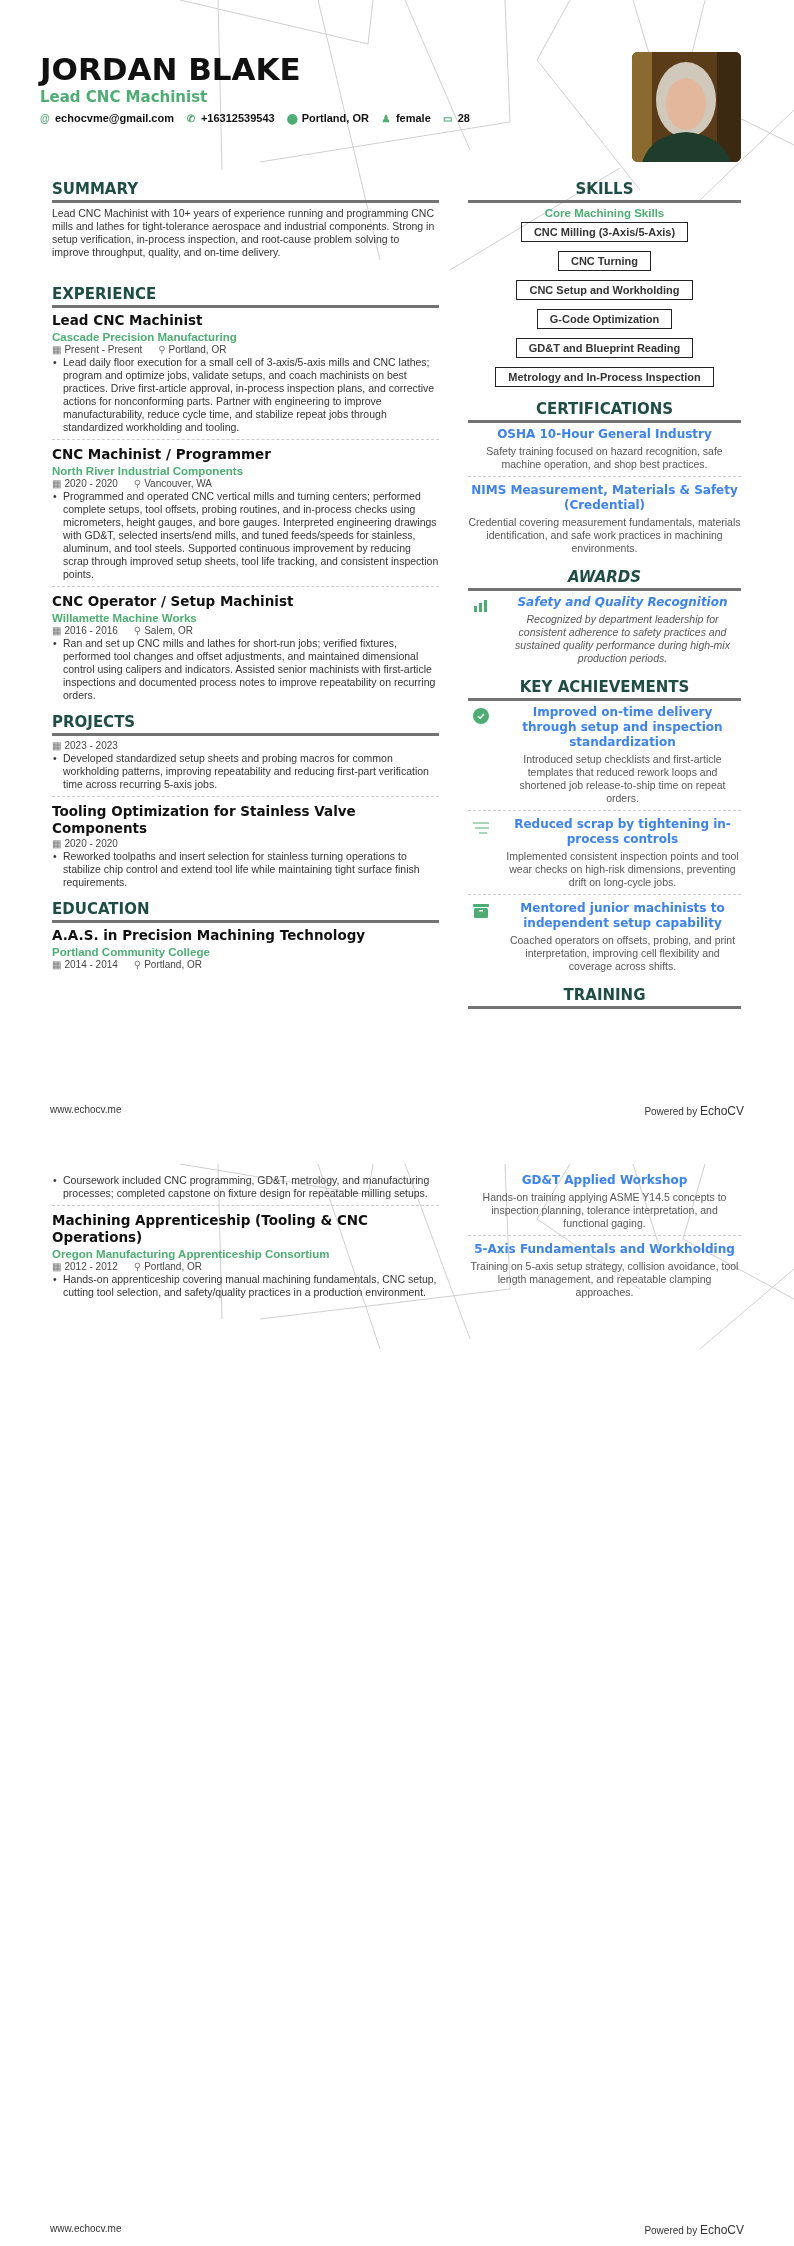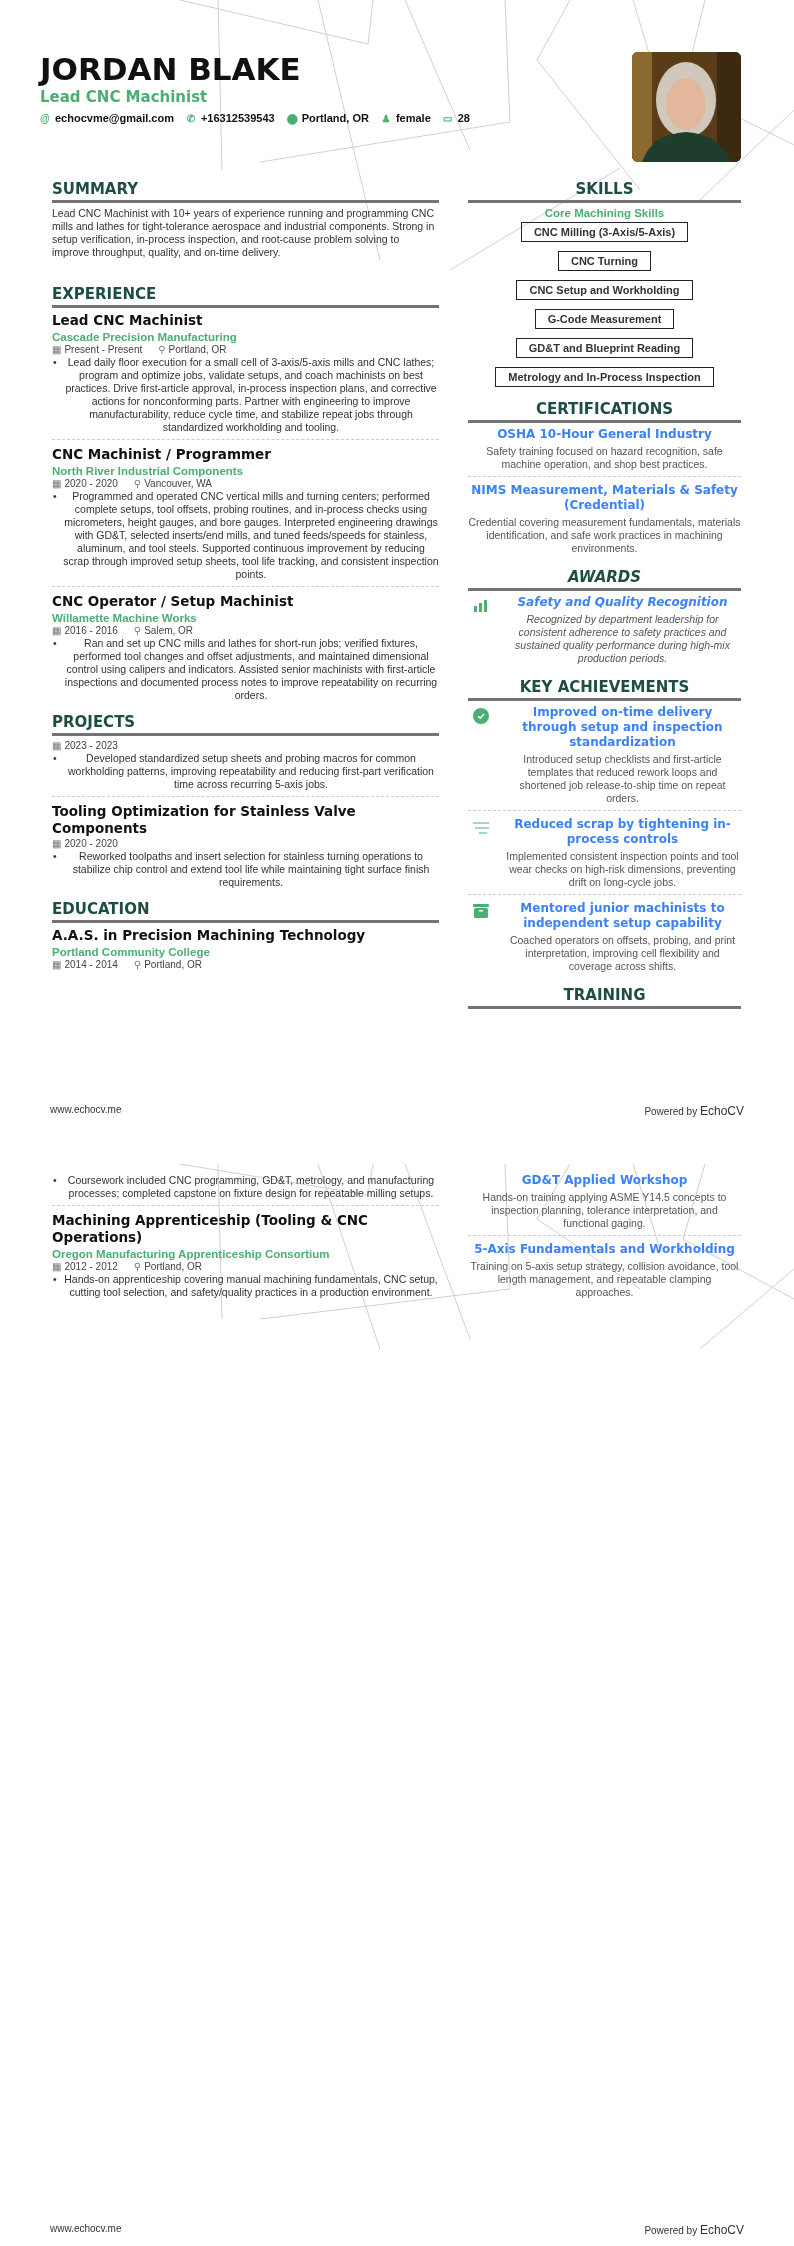--- a/index.html
+++ b/index.html
@@ -19,21 +19,21 @@
   .col-right { position: absolute; left: 468px; width: 273px; text-align: center; }
   .sec-title { font-family: "DejaVu Sans", sans-serif; font-weight: bold; font-size: 15px; color: #1e4d45; border-bottom: 3px solid #737373; padding-bottom: 2px; margin-bottom: 4px; }
   .para { font-size: 10.5px; line-height: 13px; color: #333; }
   .entry { padding-bottom: 5px; margin-bottom: 6px; border-bottom: 1px dashed #ccc; }
   .entry.last { border-bottom: none; }
   .e-title { font-family: "DejaVu Sans", sans-serif; font-weight: bold; font-size: 13.5px; color: #111; line-height: 17px; }
   .e-org { font-weight: bold; font-size: 11.5px; color: #4cae72; margin-top: 2px; }
   .e-meta { font-size: 10px; color: #444; margin-top: 1px; display: flex; gap: 16px; }
   .e-meta span.i { color: #777; margin-right: 3px; }
   ul.b { list-style: none; margin-top: 1px; }
-  ul.b li { font-size: 10.5px; line-height: 13px; color: #333; padding-left: 11px; position: relative; text-align: center; }
+  ul.b li { font-size: 10.5px; line-height: 13px; color: #333; padding-left: 11px; position: relative; }
   ul.b li::before { content: "•"; position: absolute; left: 1px; top: 0; }
   .skill-group { font-weight: bold; font-size: 11.5px; color: #4cae72; margin: 2px 0 3px; }
   .tag { display: inline-block; border: 1.5px solid #222; padding: 3px 12px; font-size: 11px; font-weight: bold; color: #333; margin-bottom: 9px; }
   .cert-title { font-family: "DejaVu Sans", sans-serif; font-weight: bold; font-size: 12px; color: #3b82f6; line-height: 15px; }
   .cert-desc { font-size: 10.5px; line-height: 13px; color: #555; margin-top: 3px; }
   .icon-entry { display: flex; gap: 10px; }
   .icon-entry .ic { width: 26px; flex: none; padding-top: 3px; text-align: center; color: #4cae72; }
   .footer { position: absolute; left: 50px; width: 694px; display: flex; justify-content: space-between; font-size: 10px; color: #333; }
   .footer .brand { font-size: 12px; }
 </style>
@@ -173,21 +173,21 @@
   </div>
 
   <div class="col-right" style="top:180px;">
     <section>
       <div class="sec-title">SKILLS</div>
       <div class="skill-group">Core Machining Skills</div>
       <div>
         <div><span class="tag">CNC Milling (3-Axis/5-Axis)</span></div>
         <div><span class="tag">CNC Turning</span></div>
         <div><span class="tag">CNC Setup and Workholding</span></div>
-        <div><span class="tag">G-Code Measurement</span></div>
+        <div><span class="tag">G-Code Optimization</span></div>
         <div><span class="tag">GD&amp;T and Blueprint Reading</span></div>
         <div><span class="tag">Metrology and In-Process Inspection</span></div>
       </div>
     </section>
 
     <section style="margin-top:4px;">
       <div class="sec-title">CERTIFICATIONS</div>
       <div class="entry">
         <div class="cert-title">OSHA 10-Hour General Industry</div>
         <div class="cert-desc">Safety training focused on hazard recognition, safe machine operation, and shop best practices.</div>

